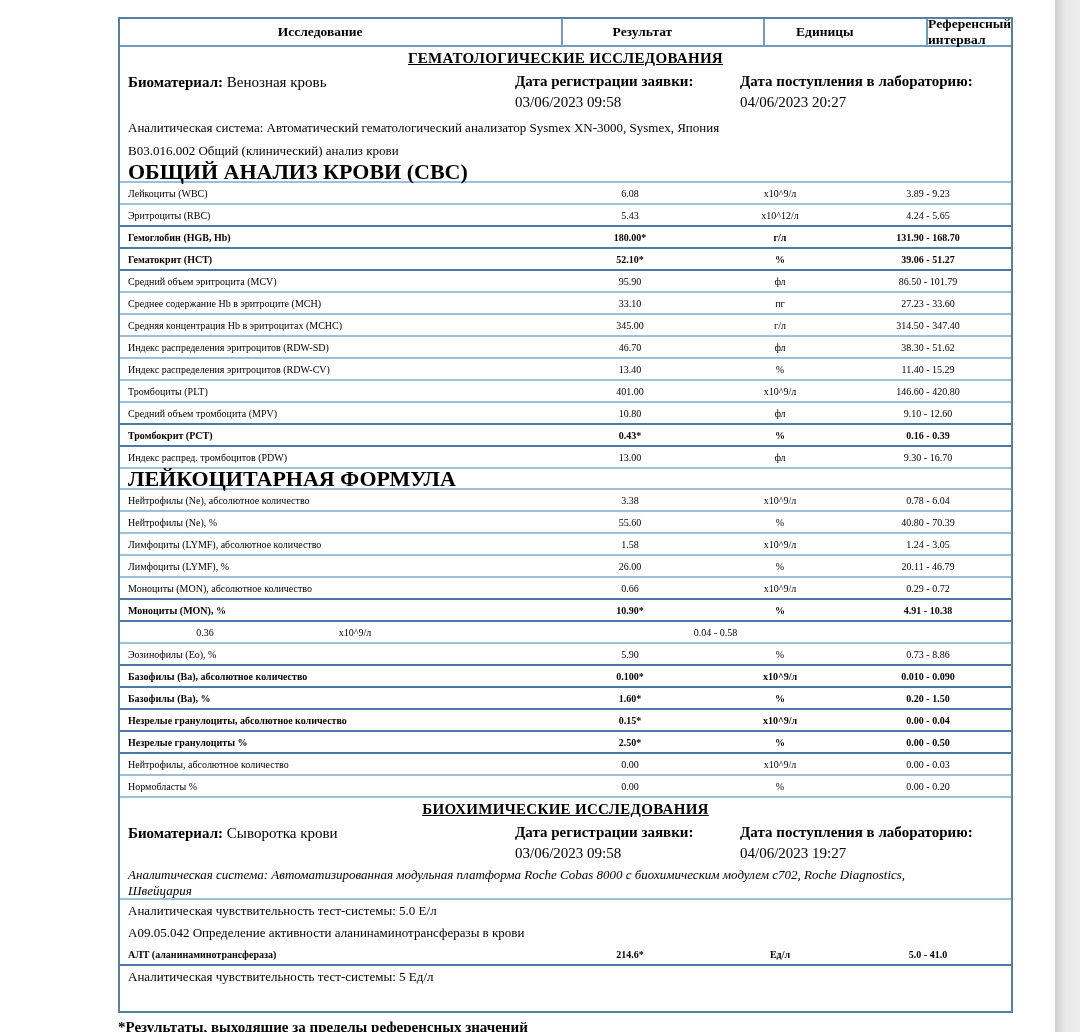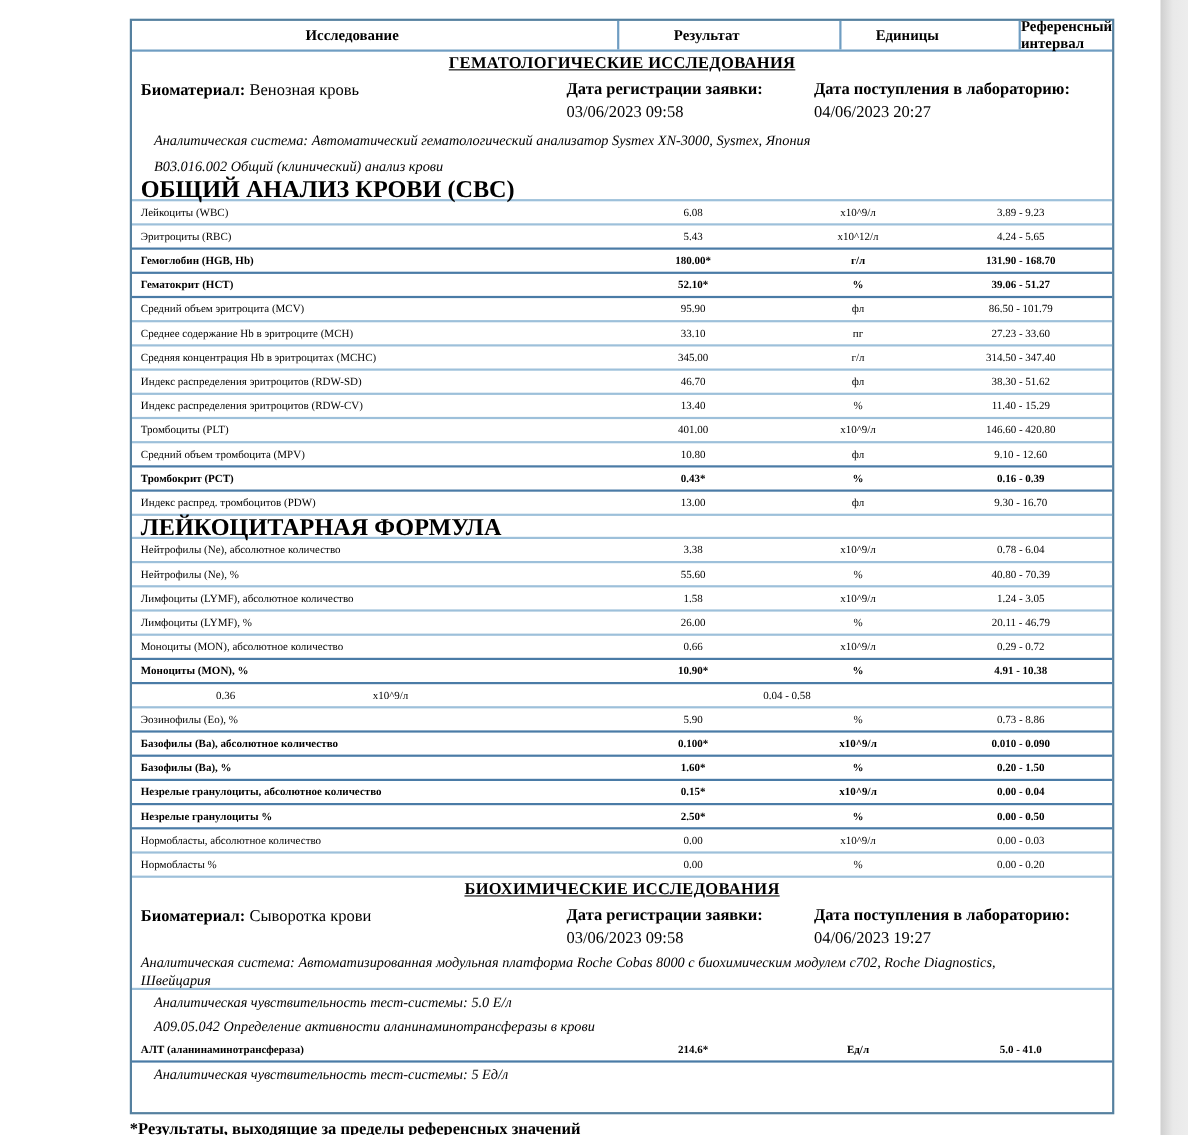--- a/index.html
+++ b/index.html
@@ -40,22 +40,22 @@
 
   .info-row { height:46px; position:relative; font-size:15px; }
   .info-left { position:absolute; left:8px; top:5px; }
   .info-left .lbl { font-weight:bold; }
   .info-reg { position:absolute; left:395px; top:1px; }
   .info-recv { position:absolute; left:620px; top:1px; }
   .info-reg .lbl, .info-recv .lbl { font-weight:bold; line-height:22px; display:block; }
   .info-reg .val, .info-recv .val { line-height:21px; display:block; }
 
   .note {
-    display:flex; align-items:center; padding-left:20px;
-    font-style:italic; font-size:13px; height:25px;
+    display:flex; align-items:center; padding-left:8px;
+    font-size:13px; height:25px;
   }
   .note.h22 { height:22px; }
   .note-wrap {
     padding:1px 8px 0 8px; font-style:italic; font-size:13px; line-height:16px;
     height:34px; border-bottom:2px solid #9dc0da;
   }
   .note-wrap div { white-space:nowrap; }
 
   .cat-title {
     height:21px; display:flex; align-items:center; padding-left:8px;
@@ -264,21 +264,21 @@
         <div class="c units">x10^9/л</div>
         <div class="c ref">0.00 - 0.04</div>
       </div>
         <div class="trow" data-flag="abnormal">
         <div class="c name">Незрелые гранулоциты %</div>
         <div class="c result">2.50*</div>
         <div class="c units">%</div>
         <div class="c ref">0.00 - 0.50</div>
       </div>
         <div class="trow">
-        <div class="c name">Нормобласты, абсолютное количество</div>
+        <div class="c name">Нейтрофилы, абсолютное количество</div>
         <div class="c result">0.00</div>
         <div class="c units">x10^9/л</div>
         <div class="c ref">0.00 - 0.03</div>
       </div>
         <div class="trow">
         <div class="c name">Нормобласты %</div>
         <div class="c result">0.00</div>
         <div class="c units">%</div>
         <div class="c ref">0.00 - 0.20</div>
       </div>

